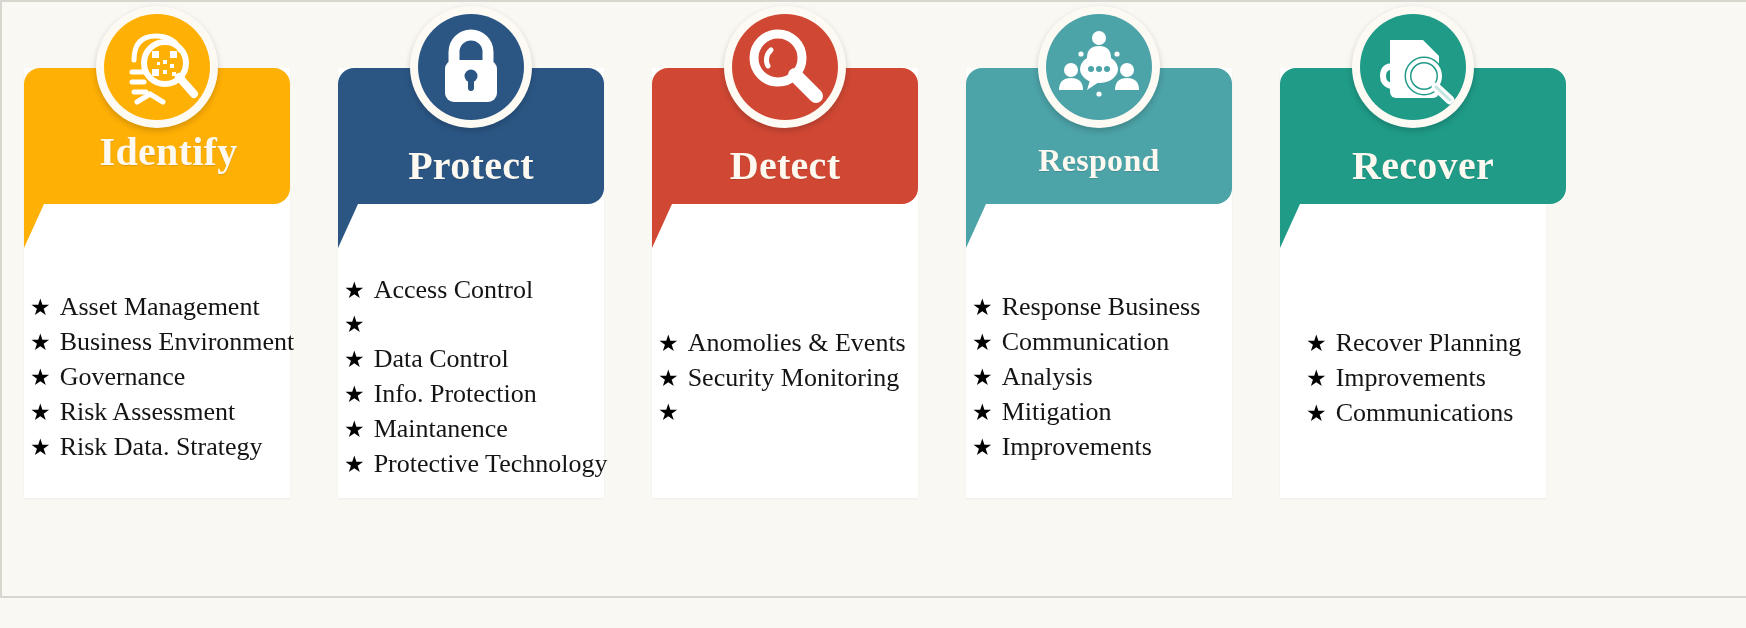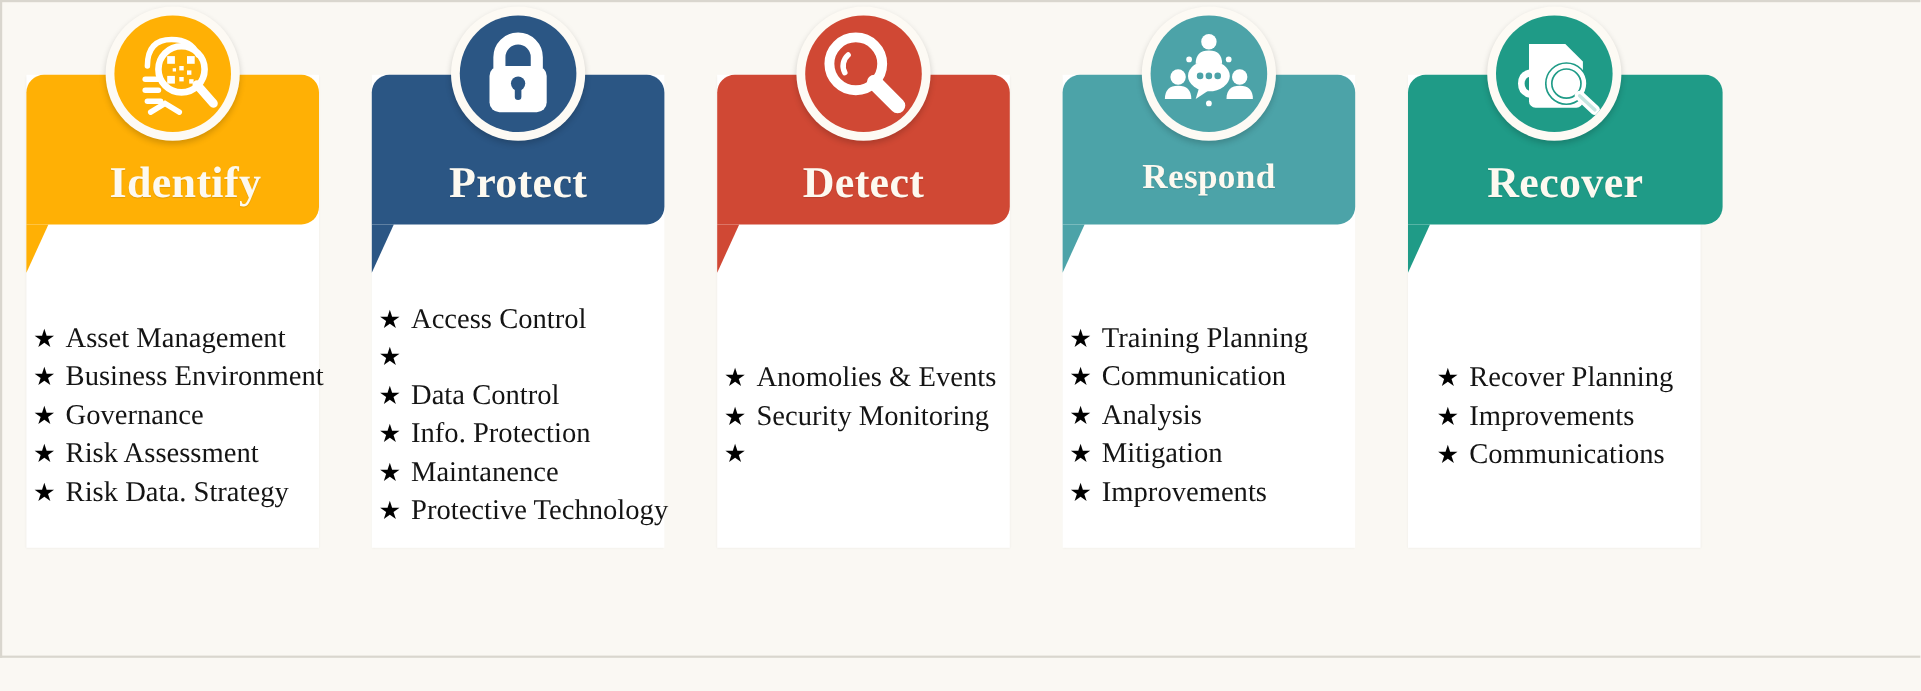--- a/index.html
+++ b/index.html
@@ -129,21 +129,21 @@
 
 <div class="canvas">
   <div class="frame-top"></div>
   <div class="frame-left"></div>
   <div class="frame-bottom"></div>
 
   <div class="card" style="left:24px; width:266px;">
     <div class="card-body" style="width:266px; height:430px;"></div>
     <div class="banner" style="width:266px; height:136px; background:#FFB005;">
       <div class="banner-tail" style="border-left:20px solid #FFB005; border-bottom:44px solid transparent;"></div>
-      <div class="banner-title" style="top:74px; font-size:40px;padding-left:23px;">Identify</div>
+      <div class="banner-title" style="top:60px; font-size:40px;padding-left:23px;">Identify</div>
     </div>
     <div class="badge" style="left:72px; top:-62px;">
       <div class="badge-inner" style="background:#FFB005;">
         <span>
           <svg width="106" height="106" viewBox="0 0 106 106">
             <g fill="none" stroke="#ffffff" stroke-width="5" stroke-linecap="round">
               <path d="M30 46 Q30 22 52 22 Q70 22 76 36"></path>
               <path d="M28 58 L40 58"></path>
               <path d="M28 68 L40 68"></path>
               <path d="M30 78 L42 78"></path>
@@ -301,21 +301,21 @@
               <circle cx="76" cy="72" r="2.6"></circle>
               <circle cx="53" cy="80" r="2.6"></circle>
             </g>
           </svg>
         </span>
       </div>
     </div>
     <ul class="list" style="left:6px; top:222px;">
       <li>
         <span class="star">★</span>
-        <span>Training Planning</span>
+        <span>Response Business</span>
       </li>
       <li>
         <span class="star">★</span>
         <span>Communication</span>
       </li>
       <li>
         <span class="star">★</span>
         <span>Analysis</span>
       </li>
       <li>

